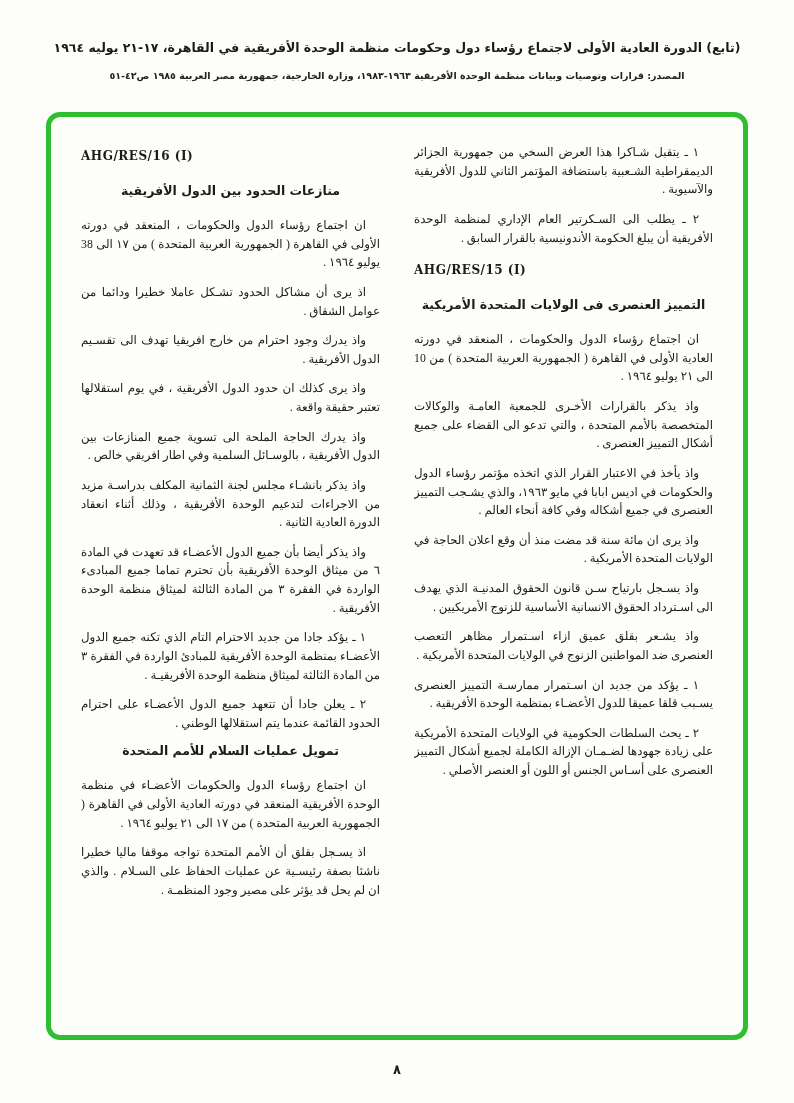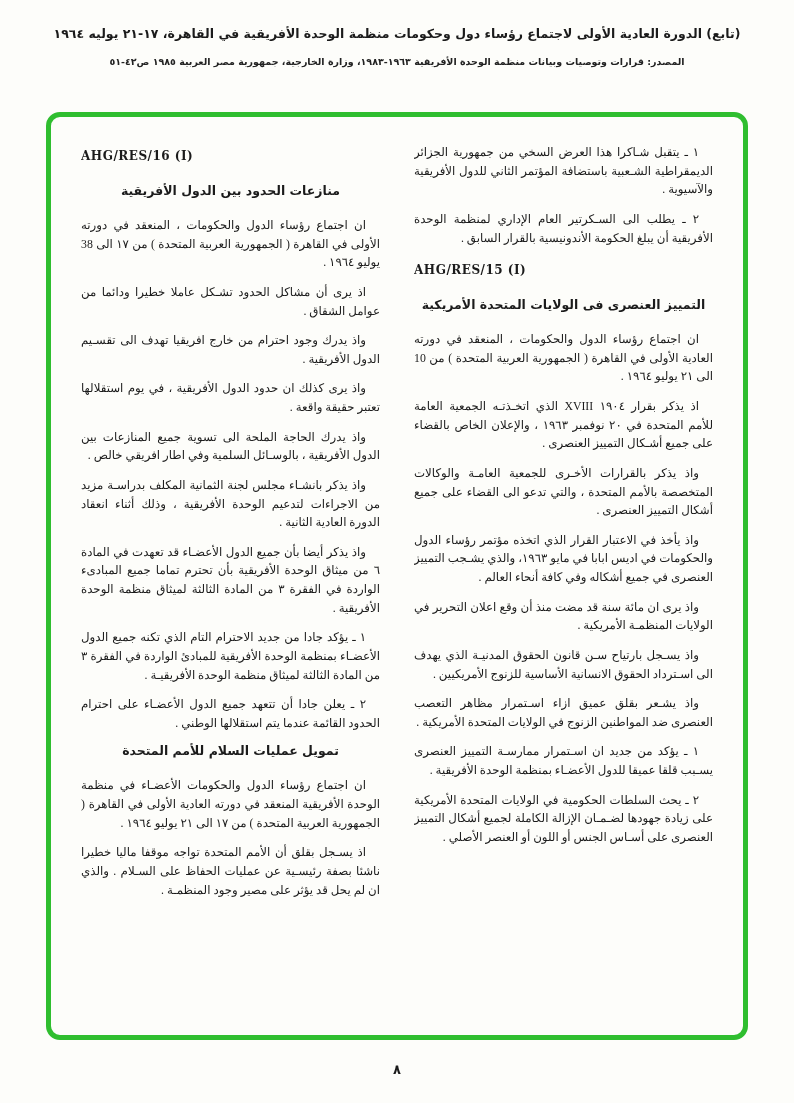--- a/index.html
+++ b/index.html
@@ -12,21 +12,21 @@
     width: 794px;
     height: 1103px;
     background: #fdfdfa;
     font-family: "DejaVu Sans", sans-serif;
     color: #1b1b1b;
     overflow: hidden;
   }
   .page-header {
     direction: rtl;
     text-align: center;
-    padding-top: 26px;
+    padding-top: 40px;
   }
   .header-line-1 {
     font-size: 12.5px;
     font-weight: bold;
   }
   .header-line-2 {
     font-size: 9.5px;
     font-weight: bold;
     margin-top: 15px;
     color: #222;
@@ -101,24 +101,23 @@
 
   <div class="frame">
     <div class="columns">
 
       <div class="col">
         <div class="para">١ ـ يتقبل شـاكرا هذا العرض السخي من جمهورية الجزائر الديمقراطية الشـعبية باستضافة المؤتمر الثاني للدول الأفريقية والآسيوية .</div>
         <div class="para">٢ ـ يطلب الى السـكرتير العام الإداري لمنظمة الوحدة الأفريقية أن يبلغ الحكومة الأندونيسية بالقرار السابق .</div>
         <div class="code">AHG/RES/15 (I)</div>
         <div class="title">التمييز العنصرى فى الولايات المتحدة الأمريكية</div>
         <div class="para">ان اجتماع رؤساء الدول والحكومات ، المنعقد في دورته العادية الأولى في القاهرة ( الجمهورية العربية المتحدة ) من 10 الى ٢١ يوليو ١٩٦٤ .</div>
-        <div class="para">اذ يذكر بقرار ١٩٠٤ XVIII الذي اتخـذتـه الجمعية العامة للأمم المتحدة في ٢٠ نوفمبر ١٩٦٣ ، والإعلان الخاص بالقضاء على جميع أشـكال التمييز العنصرى .</div>
         <div class="para">واذ يذكر بالقرارات الأخـرى للجمعية العامـة والوكالات المتخصصة بالأمم المتحدة ، والتي تدعو الى القضاء على جميع أشكال التمييز العنصرى .</div>
         <div class="para">واذ يأخذ في الاعتبار القرار الذي اتخذه مؤتمر رؤساء الدول والحكومات في اديس ابابا في مايو ١٩٦٣، والذي يشـجب التمييز العنصرى في جميع أشكاله وفي كافة أنحاء العالم .</div>
-        <div class="para">واذ يرى ان مائة سنة قد مضت منذ أن وقع اعلان التحرير في الولايات المنظمـة الأمريكية .</div>
+        <div class="para">واذ يرى ان مائة سنة قد مضت منذ أن وقع اعلان الحاجة في الولايات المتحدة الأمريكية .</div>
         <div class="para">واذ يسـجل بارتياح سـن قانون الحقوق المدنيـة الذي يهدف الى اسـترداد الحقوق الانسانية الأساسية للزنوج الأمريكيين .</div>
         <div class="para">واذ يشـعر بقلق عميق ازاء اسـتمرار مظاهر التعصب العنصرى ضد المواطنين الزنوج في الولايات المتحدة الأمريكية .</div>
         <div class="para">١ ـ يؤكد من جديد ان اسـتمرار ممارسـة التمييز العنصرى يسـبب قلقا عميقا للدول الأعضـاء بمنظمة الوحدة الأفريقية .</div>
         <div class="para">٢ ـ يحث السلطات الحكومية في الولايات المتحدة الأمريكية على زيادة جهودها لضـمـان الإزالة الكاملة لجميع أشكال التمييز العنصرى على أسـاس الجنس أو اللون أو العنصر الأصلي .</div>
       </div>
 
       <div class="col">
         <div class="code">AHG/RES/16 (I)</div>
         <div class="title">منازعات الحدود بين الدول الأفريقية</div>
         <div class="para">ان اجتماع رؤساء الدول والحكومات ، المنعقد في دورته الأولى في القاهرة ( الجمهورية العربية المتحدة ) من ١٧ الى 38 يوليو ١٩٦٤ .</div>

